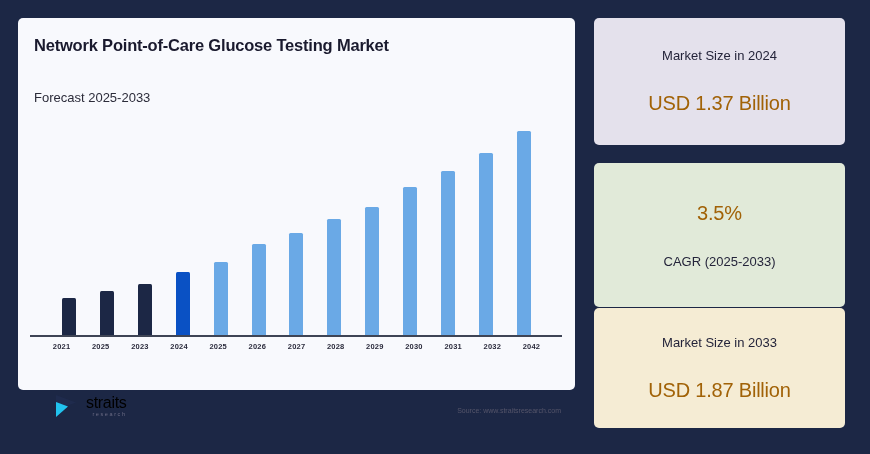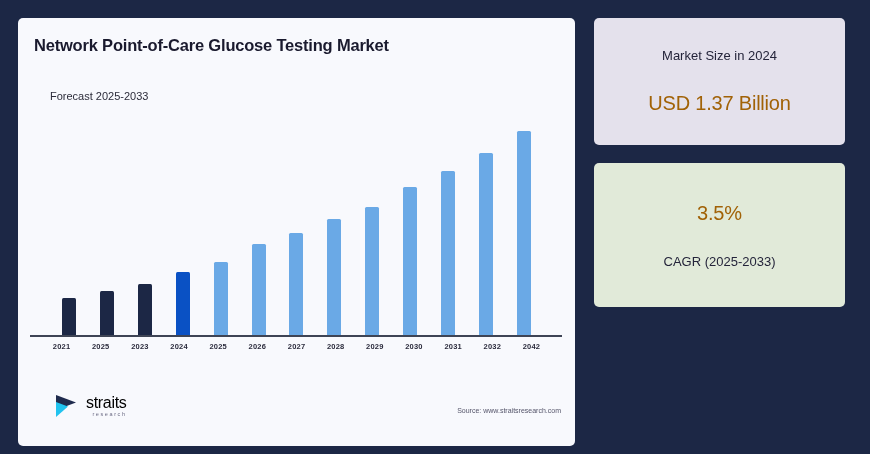--- a/index.html
+++ b/index.html
@@ -12,38 +12,37 @@
   #root {
     position: relative;
     width: 870px; height: 454px;
     background: #1c2745;
   }
 
   
   #chart-panel {
     position: absolute;
     left: 18px; top: 18px;
-    width: 557px; height: 428px;
+    width: 557px; height: 372px;
     background: #f8f9fd;
     border-radius: 5px;
   }
   #chart-title {
     position: absolute;
     left: 16px; top: 18px;
     font-size: 16.5px;
     font-weight: bold;
     color: #1a1a2e;
     letter-spacing: -0.2px;
   }
   #chart-subtitle {
     position: absolute;
     left: 16px; top: 72px;
-    font-size: 11px;
+    font-size: 13px;
     color: #2c2c3a;
-    margin-left: 16px;
   }
 
   #plot {
     position: absolute;
     left: 16px; top: 100px;
     width: 525px; height: 218px;
   }
   #bars {
     position: absolute;
     left: 0; bottom: 0;
@@ -235,14 +234,18 @@
   </div>
 
   <div id="card-2024" class="stat-card" style="background: rgb(228, 225, 236);">
       <div class="stat-label">Market Size in 2024</div>
       <div class="stat-value">USD 1.37 Billion</div>
     </div>
   <div id="card-cagr" class="stat-card" style="background: rgb(225, 234, 217);">
       <div class="stat-value">3.5%</div>
       <div class="stat-label">CAGR (2025-2033)</div>
     </div>
+  <div id="card-2033" class="stat-card" style="background: rgb(245, 236, 212);">
+      <div class="stat-label">Market Size in 2033</div>
+      <div class="stat-value">USD 1.87 Billion</div>
+    </div>
 
 </div>
 
 </body></html>

